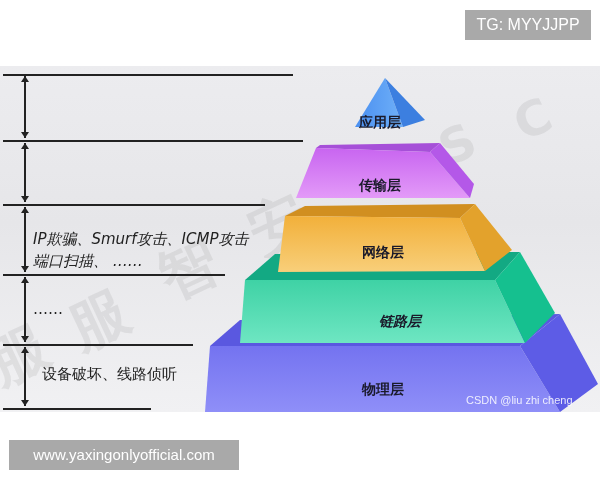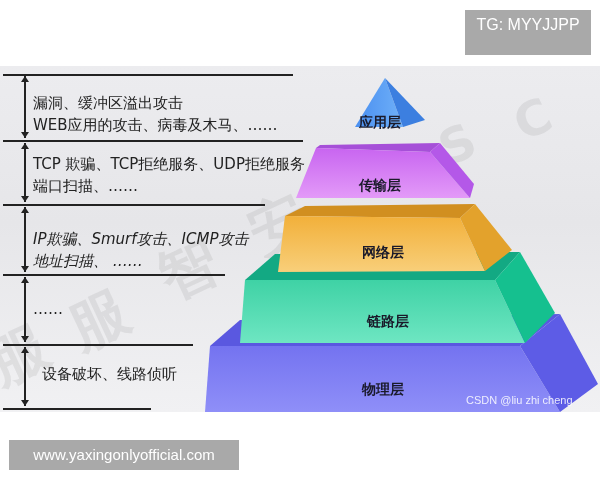--- a/index.html
+++ b/index.html
@@ -1,18 +1,18 @@
 <!DOCTYPE html>
 <html><head>
 <meta charset="utf-8">
 <style>
   html, body { margin:0; padding:0; }
   body { width:600px; height:480px; background:#ffffff; position:relative; overflow:hidden;
          font-family:"DejaVu Sans", "Liberation Sans", sans-serif; }
-  .tag-top { position:absolute; left:465px; top:10px; width:126px; height:45px; background:#a9a9a9;
+  .tag-top { position:absolute; left:465px; top:10px; width:126px; height:30px; background:#a9a9a9;
              color:#ffffff; font-size:16px; line-height:30px; text-align:center; font-family:"Liberation Sans", sans-serif; }
   .tag-bottom { position:absolute; left:9px; top:440px; width:230px; height:30px; background:#a9a9a9;
                 color:#ffffff; font-size:15px; line-height:30px; text-align:center; font-family:"Liberation Sans", sans-serif; }
   .panel { position:absolute; left:0; top:66px; width:600px; height:346px;
            background:linear-gradient(180deg,#ececef 0%,#e6e6e9 45%,#f1f1f3 100%); overflow:hidden; }
   .wm { position:absolute; color:rgba(150,150,150,0.18); font-size:58px; font-weight:bold; transform:rotate(-25deg); }
   .sep { position:absolute; left:3px; height:2px; background:#222; }
   .arrow { position:absolute; left:24px; width:1.5px; background:#222; }
   .arrow::before { content:""; position:absolute; left:-3.5px; top:0; border-left:4px solid transparent;
                    border-right:4px solid transparent; border-bottom:6px solid #222; }
@@ -45,31 +45,23 @@
   <div class="sep" style="top:208px;width:222px;"></div>
   <div class="sep" style="top:278px;width:190px;"></div>
   <div class="sep" style="top:342px;width:148px;"></div>
 
   <div class="arrow" style="top:10px;height:62px;"></div>
   <div class="arrow" style="top:77px;height:59px;"></div>
   <div class="arrow" style="top:141px;height:65px;"></div>
   <div class="arrow" style="top:211px;height:65px;"></div>
   <div class="arrow" style="top:281px;height:59px;"></div>
 
-  <div class="desc" style="top:26px;">
-    <div>漏洞、缓冲区溢出攻击</div>
-    <div> WEB应用的攻击、病毒及木马、……</div>
-  </div>
-  <div class="desc" style="top:87px;">
-    <div>TCP 欺骗、TCP拒绝服务、UDP拒绝服务</div>
-    <div>端口扫描、……</div>
-  </div>
   <div class="desc" style="top:162px;font-style:italic;">
     <div>IP欺骗、Smurf攻击、ICMP攻击</div>
-    <div>地址扫描、 ……</div>
+    <div>端口扫描、 ……</div>
   </div>
   <div class="desc" style="top:232px;">
     <div>……</div>
   </div>
   <div class="desc" style="top:297px;margin-left:9px;">
     <div>设备破坏、线路侦听</div>
   </div>
 
   <svg class="pyr" width="600" height="346" viewBox="0 0 600 346">
     <defs>
@@ -111,19 +103,19 @@
     <polygon points="316,82 430,86 470,132 296,132" fill="url(#gPurple)"></polygon>
     <polygon points="430,86 440,77 474,118 470,132" fill="#b458e8"></polygon>
 
     <polygon points="385,12 355,61 403,61" fill="url(#gBlue)"></polygon>
     <polygon points="385,12 403,61 425,54" fill="#3c7fe0"></polygon>
   </svg>
 
   <div class="layer-label" style="left:380px;top:48px;">应用层</div>
   <div class="layer-label" style="left:380px;top:111px;text-align:center;">传输层</div>
   <div class="layer-label" style="left:383px;top:178px;">网络层</div>
-  <div class="layer-label" style="left:388px;top:247px;">链路层</div>
+  <div class="layer-label" style="left:400px;top:247px;font-style:italic;">链路层</div>
   <div class="layer-label" style="left:383px;top:315px;">物理层</div>
 
   <div class="credit">CSDN @liu zhi cheng</div>
 </div>
 
 <div class="tag-bottom">www.yaxingonlyofficial.com</div>
 
 </body></html>

